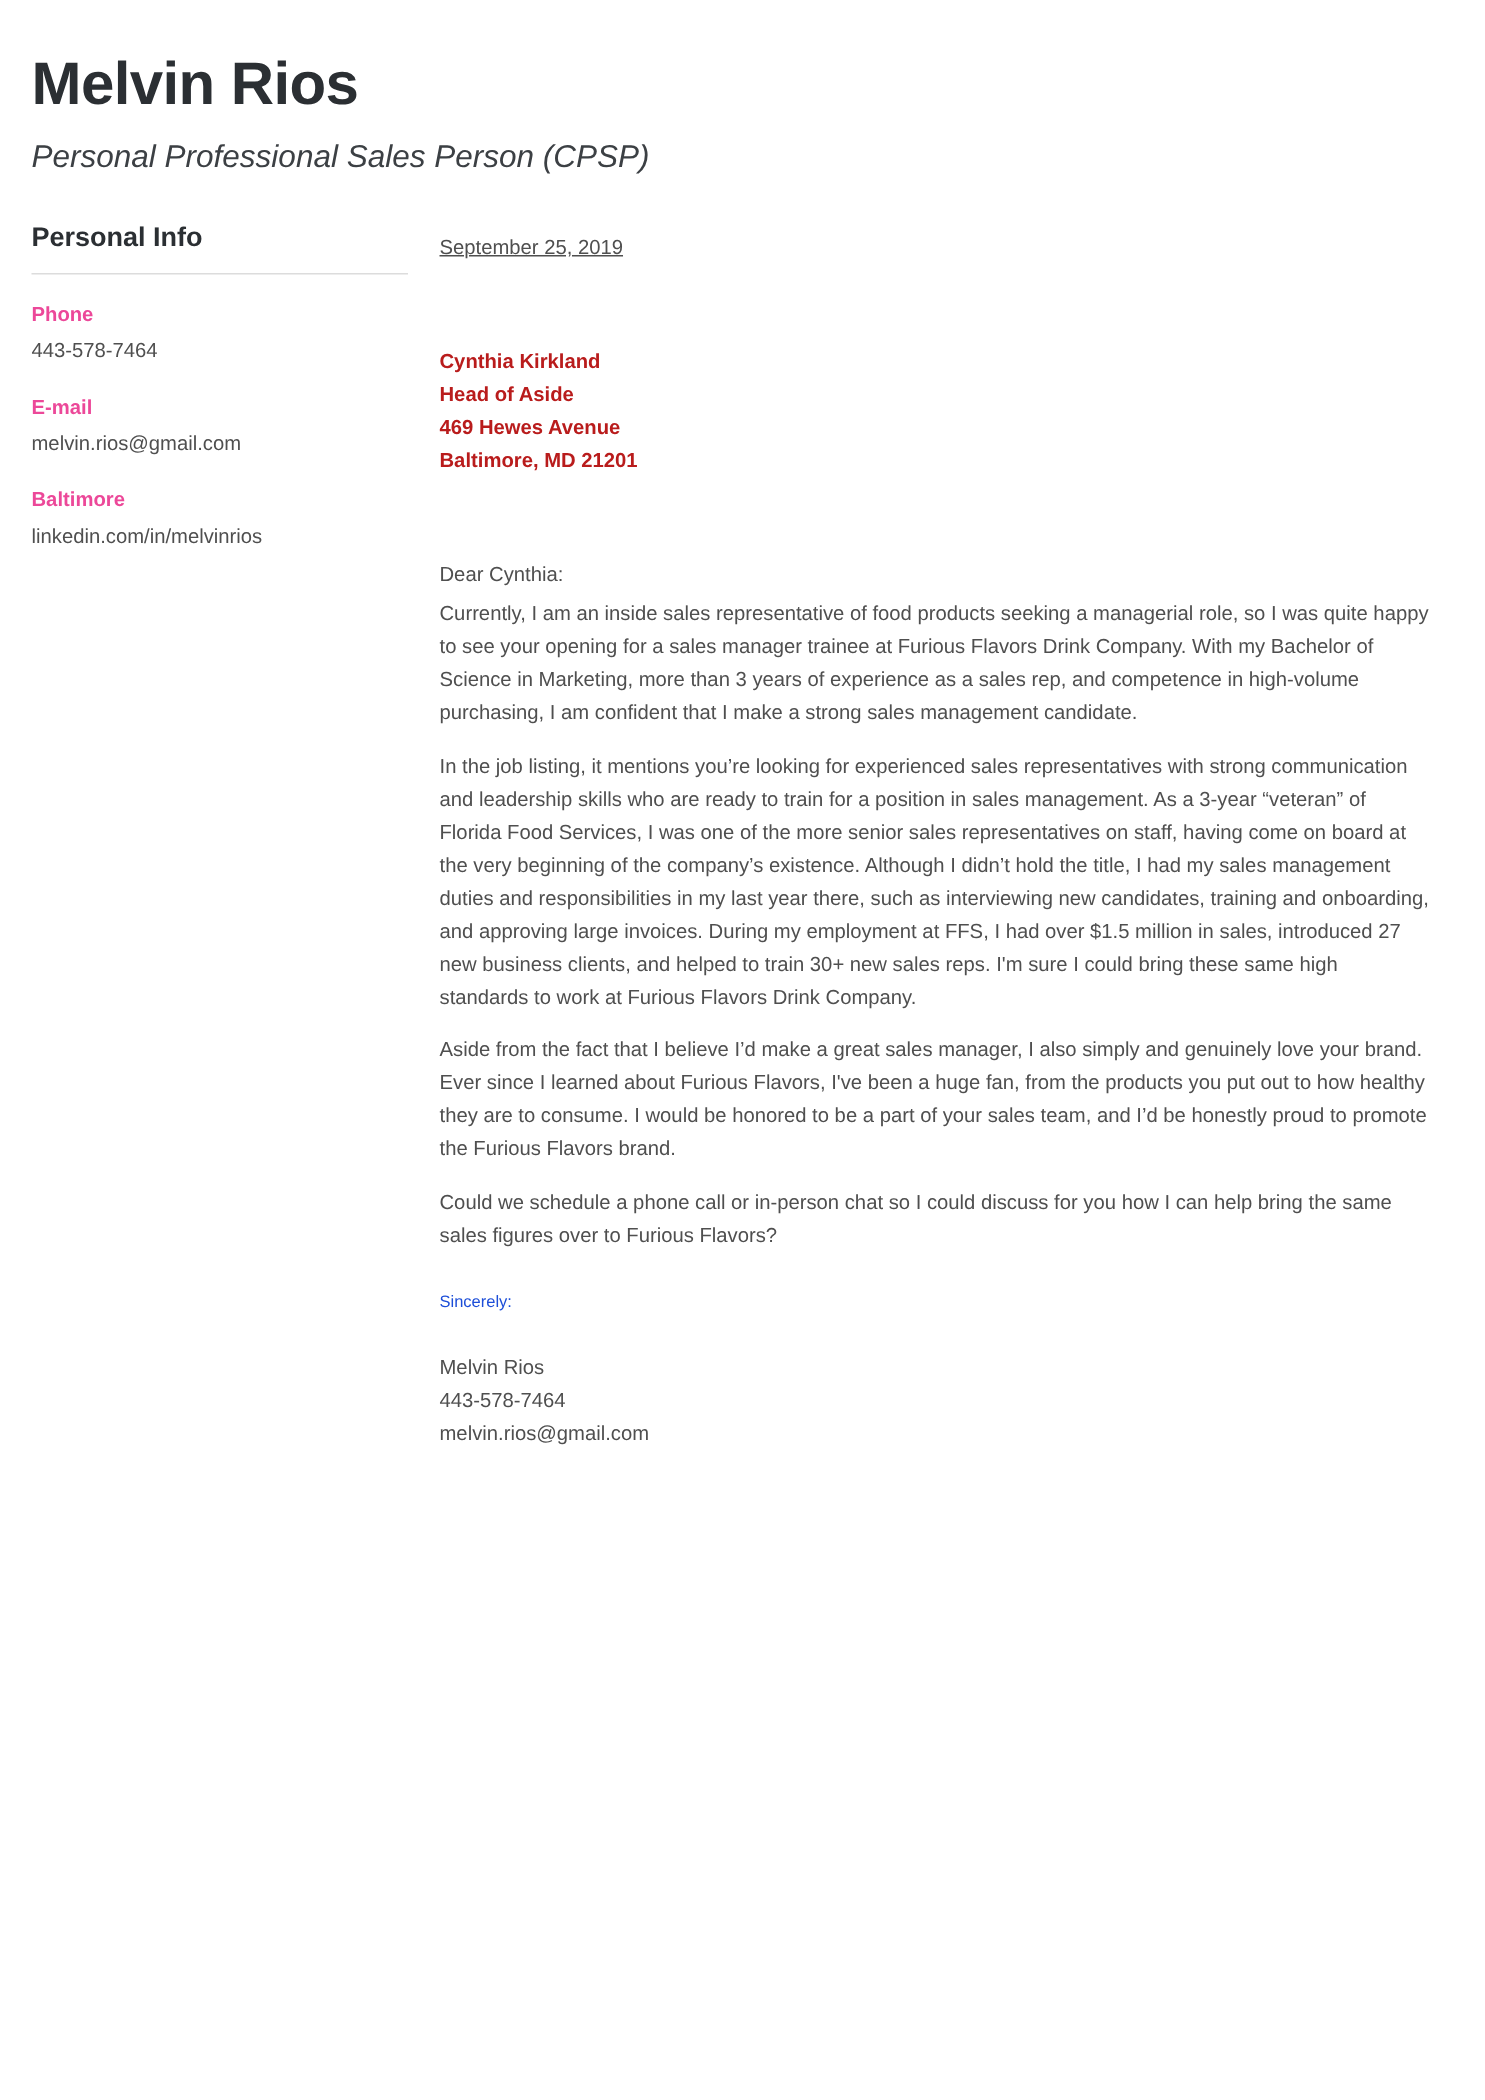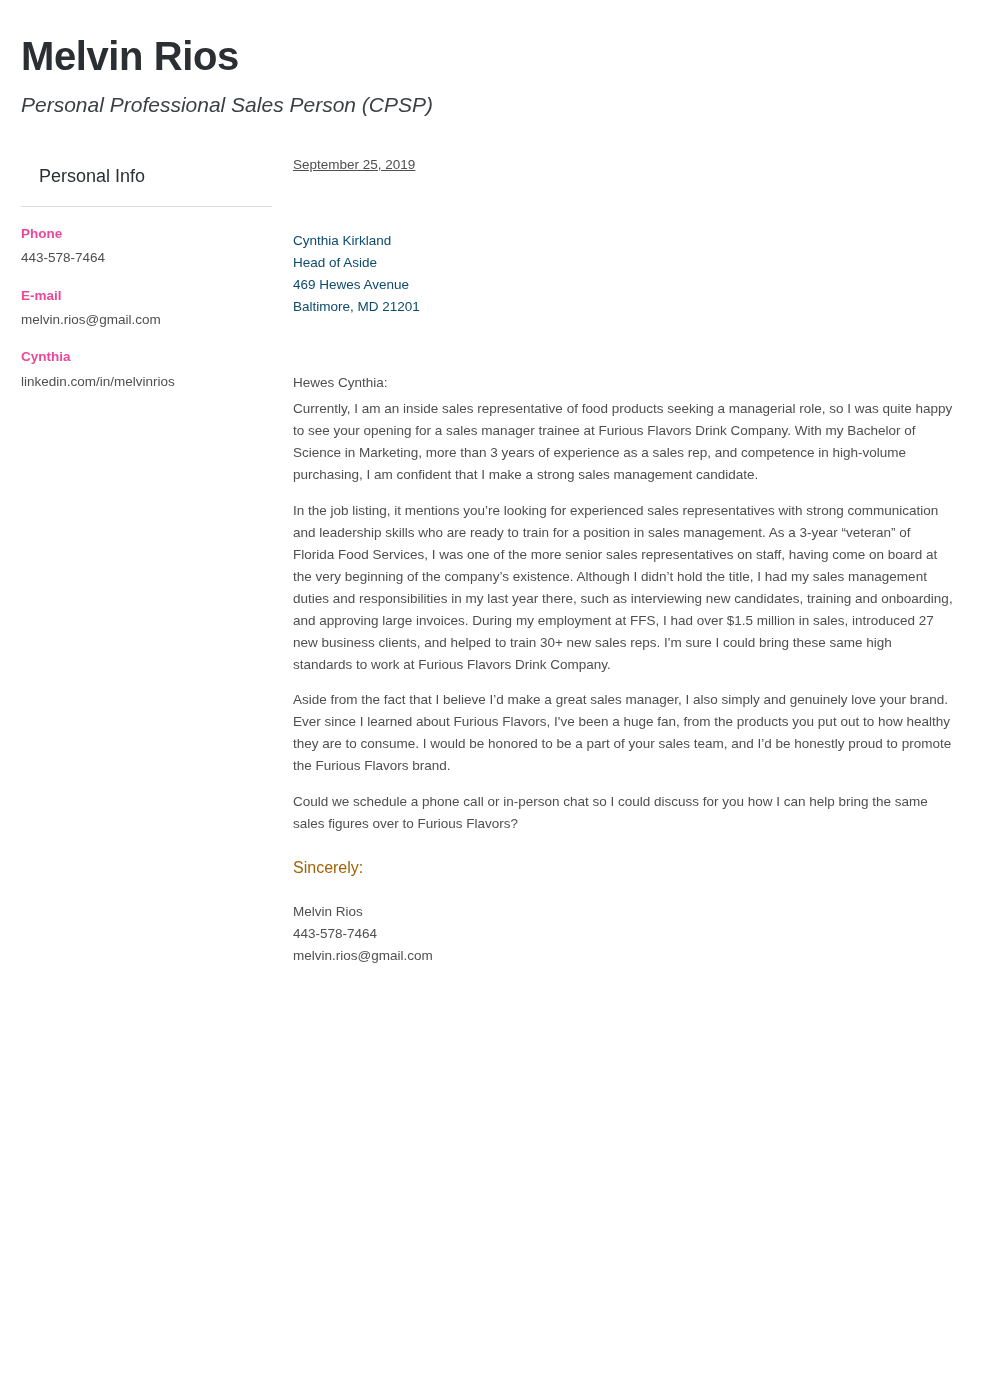--- a/index.html
+++ b/index.html
@@ -55,23 +55,23 @@
   }
   .content {
     flex: 1 1 auto;
     padding-left: 21px;
     padding-top: 6px;
   }
 
   
   .section-title {
     font-size: 18px;
-    font-weight: normal;
+    font-weight: bold;
     color: #2b2f33;
-    margin: 18px;
+    margin: 0;
     line-height: 1.2;
   }
   .divider {
     border: 0;
     border-top: 1px solid #dcdcdc;
     margin: 12px 0 0 0;
     width: 251px;
   }
   .info-block { margin-top: 17px; }
   .info-label {
@@ -93,40 +93,41 @@
     font-size: 13.5px;
     color: #4f4f4f;
     line-height: 22px;
     text-decoration: underline;
   }
   .recipient {
     margin-top: 54px;
   }
   .recipient div {
     font-size: 13.5px;
-    color: #0c4a6e;
+    color: #b91c1c;
     line-height: 22px;
+    font-weight: bold;
   }
   .salutation {
     margin-top: 54px;
     font-size: 13.5px;
     color: #4f4f4f;
     line-height: 22px;
   }
   .para {
     margin-top: 4px;
     font-size: 13.5px;
     color: #4f4f4f;
     line-height: 22px;
     text-align: left;
   }
   .closing {
     margin-top: 22px;
-    font-size: 16px;
-    color: #a16207;
+    font-size: 11px;
+    color: #1d4ed8;
     line-height: 22px;
   }
   .signature {
     margin-top: 22px;
   }
   .signature div {
     font-size: 13.5px;
     color: #4f4f4f;
     line-height: 22px;
   }
@@ -151,37 +152,37 @@
         <div class="info-label">Phone</div>
         <div class="info-value">443-578-7464</div>
       </div>
 
       <div class="info-block">
         <div class="info-label">E-mail</div>
         <div class="info-value">melvin.rios@gmail.com</div>
       </div>
 
       <div class="info-block">
-        <div class="info-label">Cynthia</div>
+        <div class="info-label">Baltimore</div>
         <div class="info-value">linkedin.com/in/melvinrios</div>
       </div>
     </aside>
 
     <main class="content">
 
       <div class="letter-date">September 25, 2019</div>
 
       <div class="recipient">
         <div>Cynthia Kirkland</div>
         <div>Head of Aside</div>
         <div>469 Hewes Avenue</div>
         <div>Baltimore, MD 21201</div>
       </div>
 
-      <div class="salutation">Hewes Cynthia:</div>
+      <div class="salutation">Dear Cynthia:</div>
 
       <p class="para">Currently, I am an inside sales representative of food products seeking a managerial role, so I was quite happy to see your opening for a sales manager trainee at Furious Flavors Drink Company. With my Bachelor of Science in Marketing, more than 3 years of experience as a sales rep, and competence in high-volume purchasing, I am confident that I make a strong sales management candidate.</p>
       <p class="para">In the job listing, it mentions you’re looking for experienced sales representatives with strong communication and leadership skills who are ready to train for a position in sales management. As a 3-year “veteran” of Florida Food Services, I was one of the more senior sales representatives on staff, having come on board at the very beginning of the company’s existence. Although I didn’t hold the title, I had my sales management duties and responsibilities in my last year there, such as interviewing new candidates, training and onboarding, and approving large invoices. During my employment at FFS, I had over $1.5 million in sales, introduced 27 new business clients, and helped to train 30+ new sales reps. I'm sure I could bring these same high standards to work at Furious Flavors Drink Company.</p>
       <p class="para">Aside from the fact that I believe I’d make a great sales manager, I also simply and genuinely love your brand. Ever since I learned about Furious Flavors, I've been a huge fan, from the products you put out to how healthy they are to consume. I would be honored to be a part of your sales team, and I’d be honestly proud to promote the Furious Flavors brand.</p>
       <p class="para">Could we schedule a phone call or in-person chat so I could discuss for you how I can help bring the same sales figures over to Furious Flavors?</p>
 
       <div class="closing">Sincerely:</div>
 
       <div class="signature">
         <div>Melvin Rios</div>

